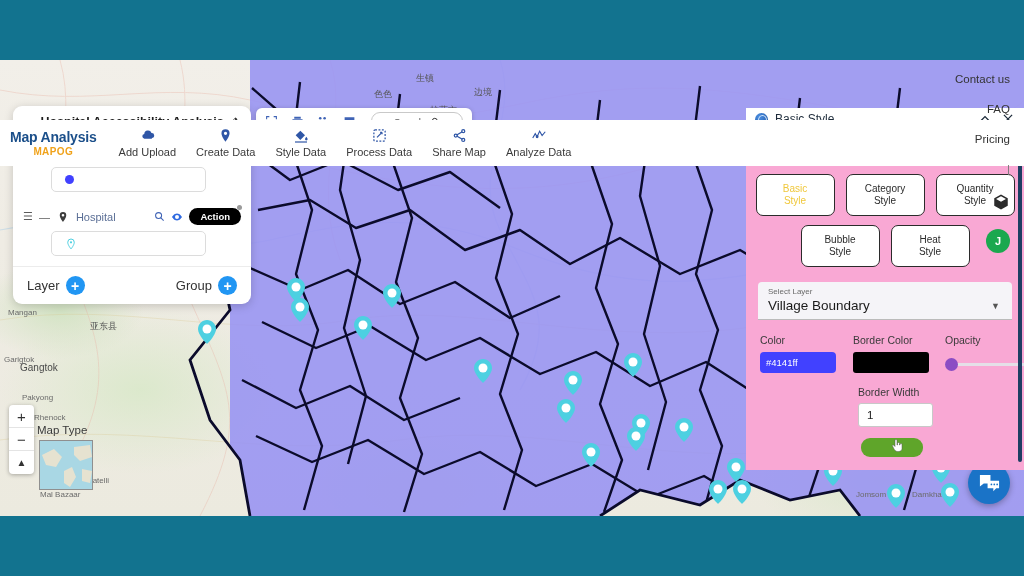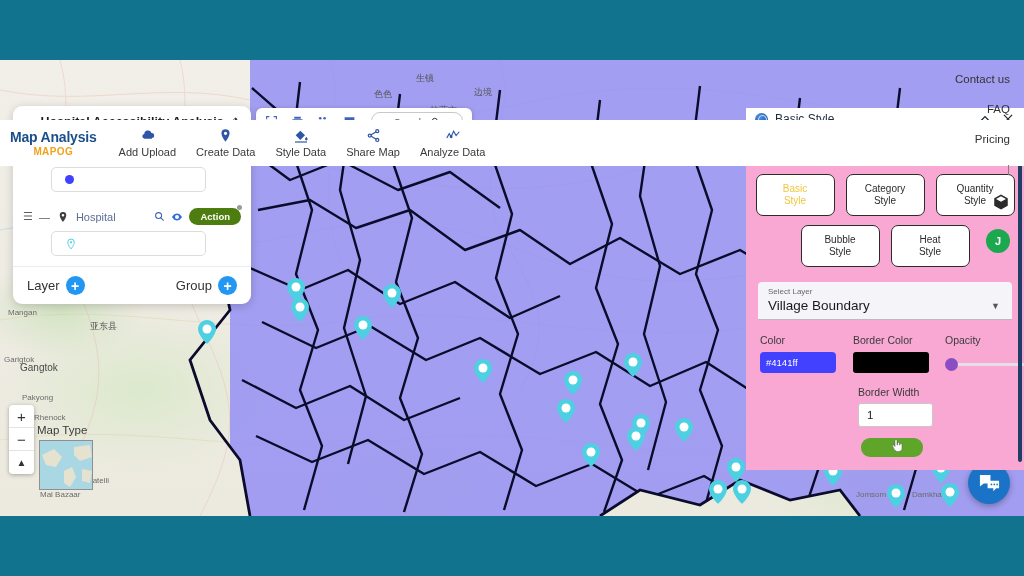--- a/index.html
+++ b/index.html
@@ -98,21 +98,21 @@
   .lp-row { padding:6px 10px 0 10px; }
   .lp-rowhead { display:flex; align-items:center; gap:7px; }
   .drag { color:#5b5b5b; font-size:11px; cursor:grab; letter-spacing:-1px;}
   .minus { color:#5b5b5b; font-size:11px; cursor:pointer;}
   .lyricon { color:#3d3d3d; display:flex; align-items:center; }
   .lyrname { font-size:11px; color:#5b6f96; flex:0 0 auto; }
   .lp-acts { margin-left:auto; display:flex; align-items:center; gap:6px; position:relative;}
   .acticon { color:#3f63b5; cursor:pointer; display:flex;}
   .acticon.eye { color:#2f6ae0; }
   .actionbtn {
-    background:#4d7c0f; color:#fff; font-size:9.5px; font-weight:bold;
+    background:#000000; color:#fff; font-size:9.5px; font-weight:bold;
     border-radius:10px; padding:3px 11px; cursor:pointer; position:relative;
   }
   .actdot {
     position:absolute; top:-3px; right:-1px; width:5px; height:5px;
     border-radius:50%; background:#9a9a9a;
   }
   .swatchbox {
     margin:6px 0 10px 28px; border:1px solid #dcdcdc; border-radius:5px;
     height:25px; width:155px; display:flex; align-items:center; padding-left:13px;
   }
@@ -487,20 +487,30 @@
         </div>
         <div class="navitem">
           <span class="ico">
             <svg width="16" height="16" viewBox="0 0 24 24" fill="none" stroke="#2f56a6" stroke-width="1.8">
               <path d="M4 11 L11 4 L18 11 L11 18 Z" fill="#2f56a6" stroke="none"></path>
               <path d="M20 13c0 0 2 2.4 2 3.6a2 2 0 0 1-4 0C18 15.4 20 13 20 13z" fill="#2f56a6" stroke="none"></path>
               <path d="M3 21h18" stroke="#2f56a6"></path>
             </svg>
           </span>
           <span class="lbl">Style Data</span>
+        </div>
+        <div class="navitem">
+          <span class="ico">
+            <svg width="15" height="15" viewBox="0 0 24 24" fill="none" stroke="#2f56a6" stroke-width="2" stroke-dasharray="3 2.4">
+              <rect x="3" y="3" width="18" height="18" rx="2"></rect>
+              <path d="M8 15l8-8" stroke-dasharray="0"></path>
+              <path d="M16 7h-3M16 7v3" stroke-dasharray="0"></path>
+            </svg>
+          </span>
+          <span class="lbl">Process Data</span>
         </div>
         <div class="navitem">
           <span class="ico">
             <svg width="15" height="15" viewBox="0 0 24 24" fill="none" stroke="#2f56a6" stroke-width="2" stroke-linecap="round">
               <circle cx="18" cy="5" r="2.4"></circle>
               <circle cx="6" cy="12" r="2.4"></circle>
               <circle cx="18" cy="19" r="2.4"></circle>
               <path d="M8.2 10.8 15.8 6.3M8.2 13.2l7.6 4.5"></path>
             </svg>
           </span>

